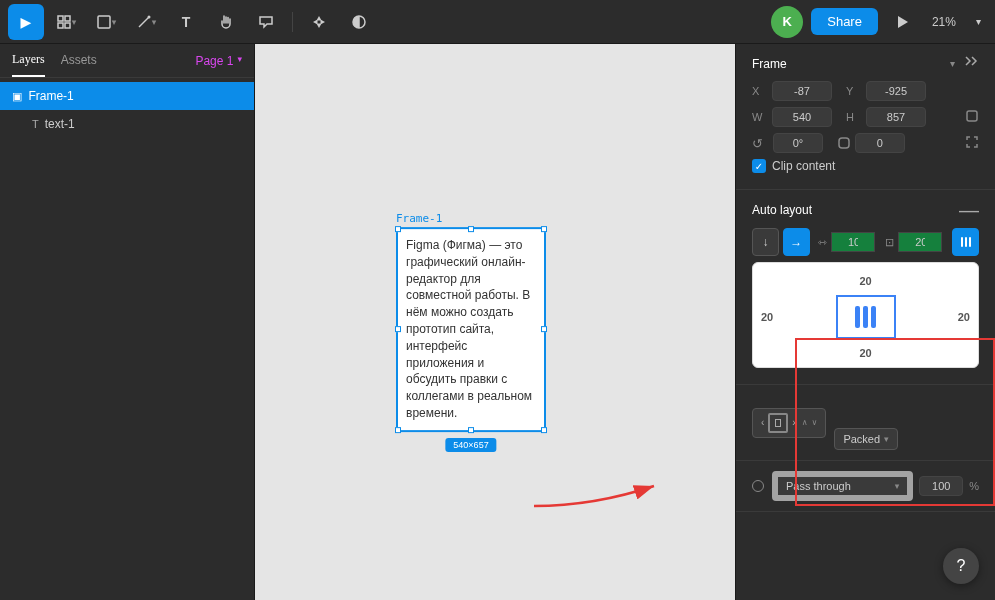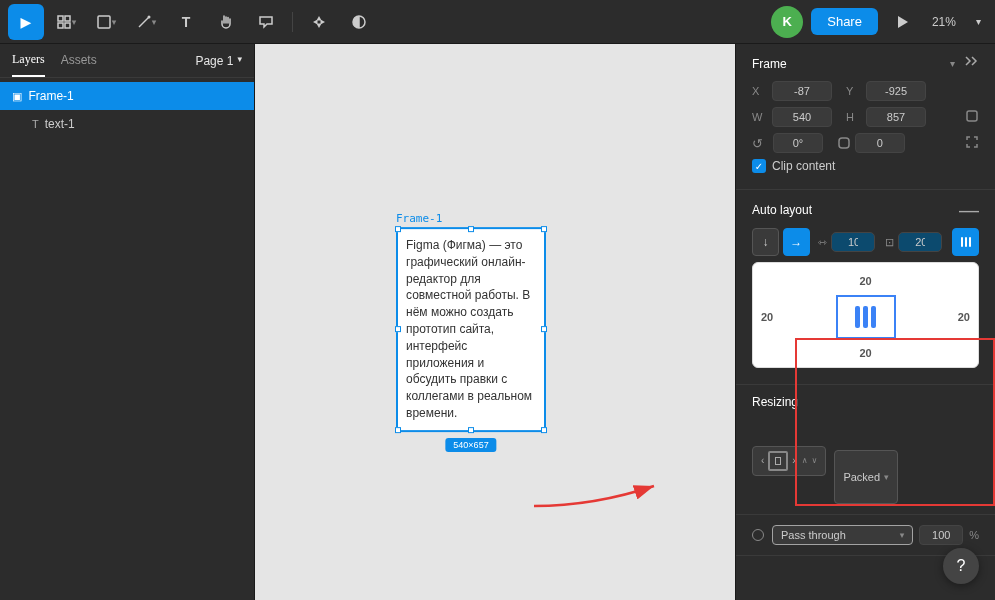--- a/index.html
+++ b/index.html
@@ -81,21 +81,21 @@
     }
     .panel-tab {
       font-size: 12px; color: #999;
       padding-bottom: 8px;
       cursor: pointer;
       border-bottom: 2px solid transparent;
     }
     .panel-tab.active { color: white; border-bottom: 2px solid white; font-family: Liberation Serif, serif; }
     .panel-page {
       margin-left: auto;
-      font-size: 12px; color: #e5e5e5;
+      font-size: 12px; color: #d946ef;
       cursor: pointer; padding-bottom: 8px;
       display: flex; align-items: flex-start; gap: 4px;
     }
     .layer-list { padding: 4px 0; }
     .layer-item {
       display: flex; align-items: center;
       padding: 4px 12px;
       font-size: 12px; color: #ccc;
       cursor: pointer;
       height: 28px;
@@ -221,22 +221,22 @@
       background: #3a3a3a; border: 1px solid #555;
       border-radius: 4px;
       display: flex; align-items: center; justify-content: center;
       cursor: pointer; color: #ccc; font-size: 12px;
     }
     .al-btn.active { background: #0c8ce9; border-color: #0c8ce9; color: white; }
     .al-spacing-row {
       display: flex; align-items: center; gap: 4px;
     }
     .al-spacing-input {
-      background: #0c4a6e; border: 1px solid #444;
-      border-radius: 5px; color: #ccc;
+      background: #15803d; border: 1px solid #444;
+      border-radius: 0; color: #ccc;
       font-size: 11px; padding: 3px 16px;
       width: 44px; text-align: center;
     }
     .opacity-input {
       background: #3a3a3a; border: 1px solid #444; border-radius: 4px;
       color: #ccc; font-size: 11px; padding: 3px 6px;
       width: 44px; text-align: center;
     }
 
     
@@ -476,44 +476,41 @@
               <div style="width:5px;height:22px;background:#3b82f6;border-radius:2px;"></div>
             </div>
           </div>
           <div style="font-size:11px;color:#555;font-weight:600;">20</div>
         </div>
         <div style="text-align:center;font-size:11px;color:#555;font-weight:600;margin-top:8px;">20</div>
       </div>
     </div>
 
     <div class="rp-section">
-      <div class="rp-section-header">
-        <span class="rp-title">Resizing</span>
-      </div>
       <div style="display:flex;align-items:center;gap:8px;">
         <div style="display:flex;align-items:center;gap:4px;background:#3a3a3a;border:1px solid #555;border-radius:4px;padding:4px 8px;cursor:pointer;position:relative;">
           <span style="font-size:10px;color:#aaa;">‹</span>
           <div style="width:20px;height:20px;border:2px solid #888;border-radius:2px;display:flex;align-items:center;justify-content:center;">
             <div style="width:6px;height:8px;border:1.5px solid #aaa;"></div>
           </div>
           <span style="font-size:10px;color:#aaa;">›</span>
           <span style="font-size:8px;color:#888;margin-left:2px;">∧</span>
           <span style="font-size:8px;color:#888;">∨</span>
         </div>
-        <div style="display:flex;align-items:center;gap:4px;background:#3a3a3a;border:1px solid #555;border-radius:4px;padding:20px 8px;cursor:pointer;margin-top:33px;">
+        <div style="display:flex;align-items:center;gap:4px;background:#3a3a3a;border:1px solid #555;border-radius:4px;padding:4px 8px;cursor:pointer;margin-top:33px;">
           <span style="font-size:11px;color:#ccc;">Packed</span>
           <span style="font-size:9px;color:#888;">▾</span>
         </div>
       </div>
     </div>
 
     <div class="rp-section">
       <div style="display:flex;align-items:center;gap:6px;">
         <div style="width:12px;height:12px;border-radius:50%;border:1.5px solid #888;margin-right:2px;"></div>
-        <div style="display:flex;align-items:center;gap:4px;background:#3a3a3a;border:1px solid #a3a3a3;border-radius:4px;padding:3px 8px;cursor:pointer;flex:1;">
+        <div style="display:flex;align-items:center;gap:4px;background:#3a3a3a;border:6px solid #a3a3a3;border-radius:4px;padding:3px 8px;cursor:pointer;flex:1;">
           <span style="font-size:11px;color:#ccc;">Pass through</span>
           <span style="font-size:9px;color:#888;margin-left:auto;">▾</span>
         </div>
         <input class="opacity-input" value="100" style="background: rgb(58, 58, 58); border: 1px solid rgb(68, 68, 68); border-radius: 4px; color: rgb(204, 204, 204); font-size: 11px; padding: 3px 6px; width: 44px; text-align: center;">
         <span style="font-size:11px;color:#888;">%</span>
       </div>
     </div>
 
   </div>
 

